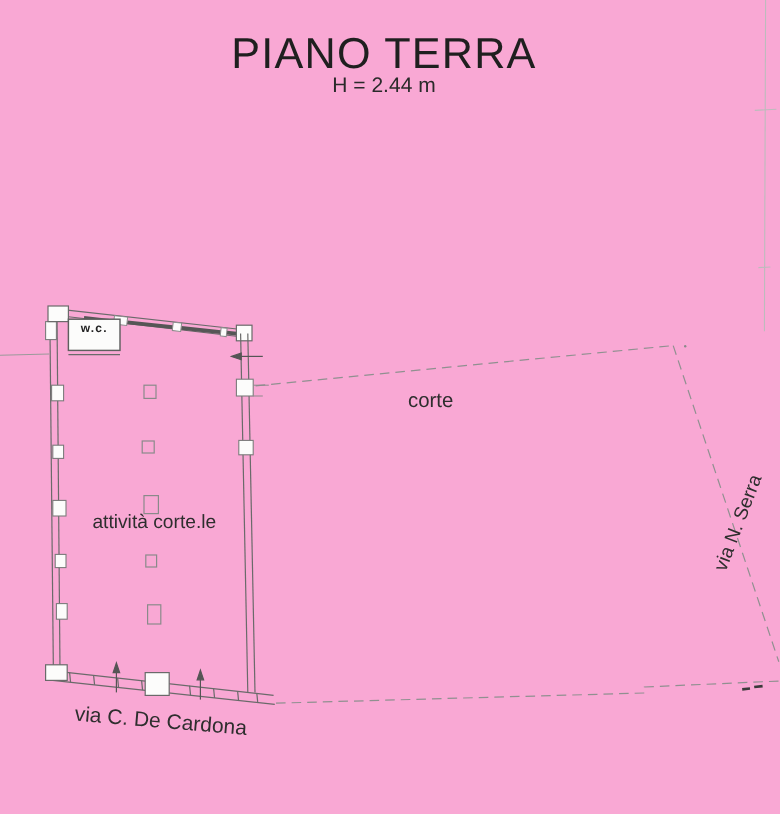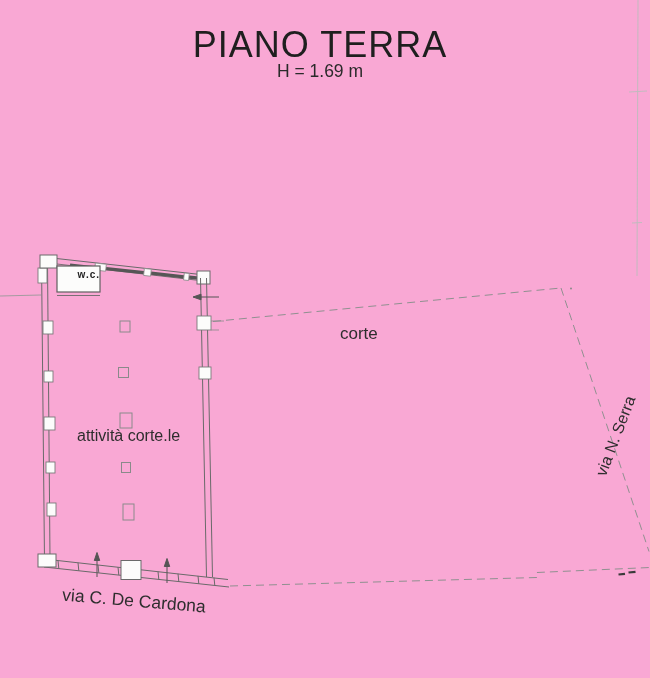--- a/index.html
+++ b/index.html
@@ -18,21 +18,21 @@
   .lbl{position:absolute;white-space:nowrap;color:#2e2e2e;}
   .title{
     left:140px;top:24px;width:360px;text-align:center;
     font-size:36px;letter-spacing:1px;color:#1f1f1f;
   }
   .subtitle{
     left:140px;top:61px;width:360px;text-align:center;
     font-size:17.5px;color:#2a2a2a;
   }
   .wc-label{
-    left:57px;top:269px;width:43px;text-align:right;
+    left:57px;top:269px;width:43px;text-align:center;
     font-size:10px;font-weight:bold;letter-spacing:1px;color:#222;
   }
   .main-room-label{left:77px;top:427px;font-size:16px;}
   .corte-label{left:340px;top:292px;font-size:17px;margin-top:32px;}
   .via-serra-label{
     left:616px;top:436px;font-size:16px;
     transform:translate(-50%,-50%) rotate(-69deg);
     transform-origin:center;
   }
   .via-cardona-label{
@@ -144,20 +144,20 @@
     <g stroke="#8a8a8a" stroke-width="1" fill="none">
       <rect x="120" y="321" width="10" height="11"></rect>
       <rect x="118.5" y="367.5" width="10" height="10"></rect>
       <rect x="120" y="413" width="12" height="15"></rect>
       <rect x="121.5" y="462.5" width="9" height="10"></rect>
       <rect x="123" y="504" width="11" height="16"></rect>
     </g>
   </svg>
 
   <div class="lbl title">PIANO TERRA</div>
-  <div class="lbl subtitle">H = 1.69 m</div>
+  <div class="lbl subtitle">H = 2.44 m</div>
 
   <div class="lbl wc-label">w.c.</div>
   <div class="lbl main-room-label">attività corte.le</div>
   <div class="lbl corte-label">corte</div>
   <div class="lbl via-serra-label">via N. Serra</div>
   <div class="lbl via-cardona-label">via C. De Cardona</div>
 </div>
 
 </body></html>

